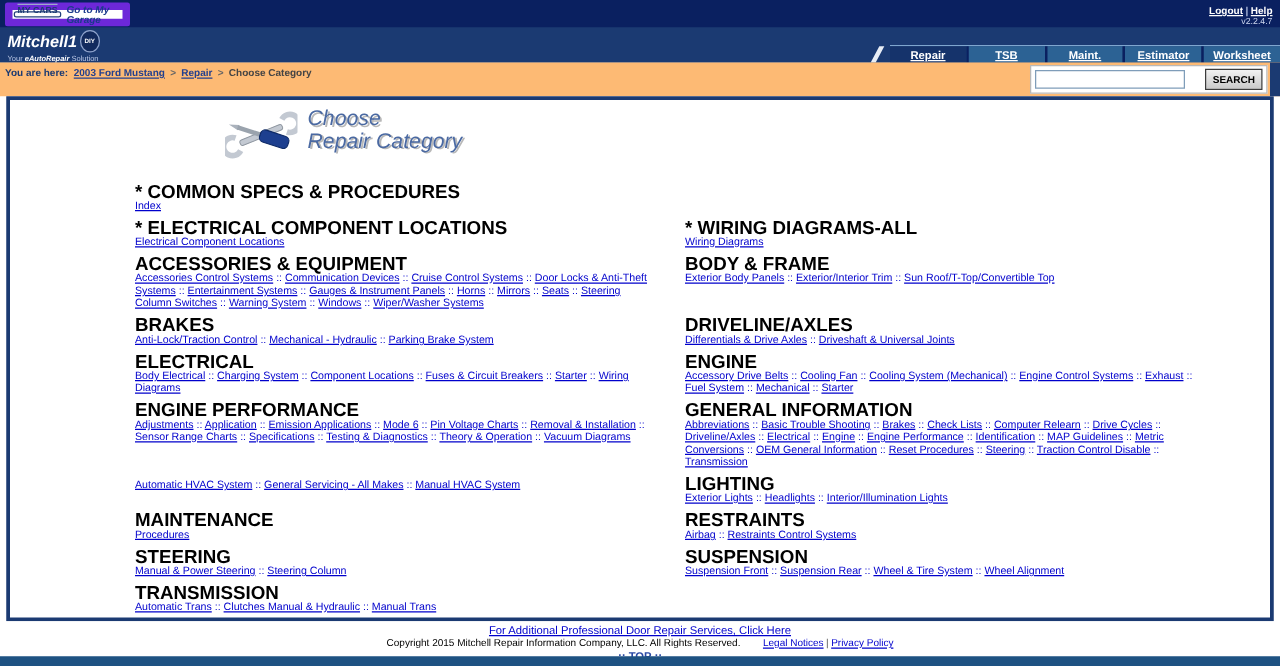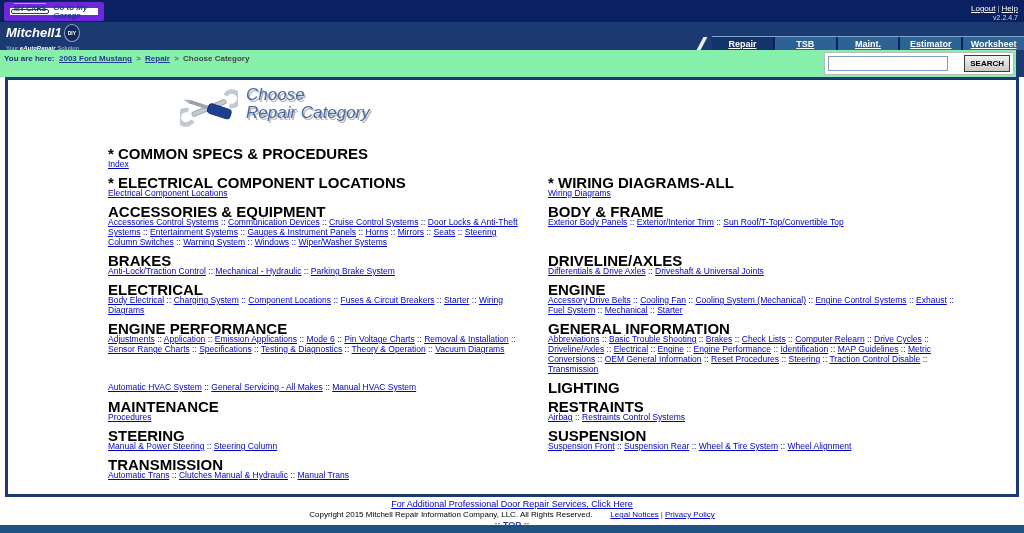--- a/index.html
+++ b/index.html
@@ -15,21 +15,21 @@
   .topstrip { position: absolute; top: 0; left: 0; right: 0; height: 22px; background: var(--navy-dark); }
   .mycars {
     position: absolute; top: 2px; left: 4px; height: 19px; background: #fff;
     border: 6px solid #6d28d9; border-radius: 2px; display: flex; align-items: stretch;
     padding: 1px 3px 1px 1px; gap: 4px; cursor: pointer;
   }
   .plate { border: 1px solid #23407c; border-radius: 2px; padding: 0 2px; display: flex; flex-direction: column; justify-content: flex-end; background: #fdfdfd; }
   .plate-top { height: 3px; border-bottom: 1px solid #9aaac8; margin-top: 1px; }
   .plate-label { font-size: 7px; font-weight: bold; color: #1b3a72; line-height: 9px; white-space: nowrap; }
   .garage-label { width: 42px; font-style: italic; font-weight: bold; color: #1b3a8c; font-size: 8px; line-height: 8px; align-self: center; }
-  .userlinks { position: absolute; top: 4px; right: 6px; color: #fff; font-size: 8px; font-weight: normal; padding-left: 30px; }
+  .userlinks { position: absolute; top: 4px; right: 6px; color: #fff; font-size: 8px; font-weight: bold; padding-left: 30px; }
   .userlinks a { color: #fff; text-decoration: underline; }
   .userlinks .pipe { color: #aebcdd; margin: 0 2px; text-decoration: none; }
   .version { position: absolute; top: 14px; right: 6px; color: #ccd6ee; font-size: 7px; }
 
   .brandstrip { position: absolute; top: 22px; left: 0; right: 0; height: 28px; background: var(--navy); }
   .logo { position: absolute; left: 6px; top: 2px; line-height: 12px; }
   .logo-text { color: #fff; font-weight: bold; font-style: italic; font-size: 13px; }
   .logo-badge {
     display: inline-block; background: #122a5e; border: 1px solid #8fa3cc; border-radius: 50%;
     color: #fff; font-size: 5px; font-weight: bold; padding: 2px 3px; vertical-align: middle; margin-left: 2px;
@@ -44,21 +44,21 @@
   .tab {
     flex: 1; background: var(--tab-blue); color: #fff; font-size: 9px; font-weight: bold;
     text-decoration: underline; display: flex; align-items: center; justify-content: center;
     border-left: 2px solid var(--navy-dark); cursor: pointer; white-space: nowrap;
   }
   .tab:first-child { border-left: none; }
   .tab.active { background: var(--tab-active); }
   .slash { position: absolute; right: 320px; bottom: 0; width: 4px; height: 13px; background: #e8edf5; transform: skewX(-28deg); }
 
   
-  .crumbstrip { position: absolute; top: 50px; left: 0; width: 1024px; height: 27px; background: #86efac; }
+  .crumbstrip { position: absolute; top: 50px; left: 0; width: 1024px; height: 27px; background: #fdba74; }
   .breadcrumb { position: absolute; left: 4px; top: 4px; font-size: 8px; font-weight: bold; color: #1b3a72; }
   .breadcrumb a { color: #23408f; text-decoration: underline; }
   .breadcrumb .bsep { color: #666; margin: 0 2px; }
   .breadcrumb .current { color: #444; }
   .searchbox {
     position: absolute; right: 10px; top: 2px; height: 23px; border: 1px solid #b9b9b9;
     background: #fff; display: flex; align-items: center; padding: 2px 3px; gap: 16px;
   }
   .search-input { width: 120px; height: 15px; border: 1px solid #7f9db9; font-size: 9px; padding: 1px 2px; font-family: "Liberation Sans", sans-serif; }
   .search-btn {
@@ -221,20 +221,21 @@
           <div class="cat-head">GENERAL INFORMATION</div>
           <div class="cat-links"><a class="catlink">Abbreviations</a><span class="sep"> :: </span><a class="catlink">Basic Trouble Shooting</a><span class="sep"> :: </span><a class="catlink">Brakes</a><span class="sep"> :: </span><a class="catlink">Check Lists</a><span class="sep"> :: </span><a class="catlink">Computer Relearn</a><span class="sep"> :: </span><a class="catlink">Drive Cycles</a><span class="sep"> :: </span><a class="catlink">Driveline/Axles</a><span class="sep"> :: </span><a class="catlink">Electrical</a><span class="sep"> :: </span><a class="catlink">Engine</a><span class="sep"> :: </span><a class="catlink">Engine Performance</a><span class="sep"> :: </span><a class="catlink">Identification</a><span class="sep"> :: </span><a class="catlink">MAP Guidelines</a><span class="sep"> :: </span><a class="catlink">Metric Conversions</a><span class="sep"> :: </span><a class="catlink">OEM General Information</a><span class="sep"> :: </span><a class="catlink">Reset Procedures</a><span class="sep"> :: </span><a class="catlink">Steering</a><span class="sep"> :: </span><a class="catlink">Traction Control Disable</a><span class="sep"> :: </span><a class="catlink">Transmission</a></div>
         </div>
       </div>
       <div class="cat-row">
         <div class="cat-cell">
           <div class="cat-links"><a class="catlink">Automatic HVAC System</a><span class="sep"> :: </span><a class="catlink">General Servicing - All Makes</a><span class="sep"> :: </span><a class="catlink">Manual HVAC System</a></div>
         </div>
         <div class="cat-cell">
           <div class="cat-head">LIGHTING</div>
+          <div class="cat-links"><a class="catlink">Exterior Lights</a><span class="sep"> :: </span><a class="catlink">Headlights</a><span class="sep"> :: </span><a class="catlink">Interior/Illumination Lights</a></div>
         </div>
       </div>
       <div class="cat-row">
         <div class="cat-cell">
           <div class="cat-head">MAINTENANCE</div>
           <div class="cat-links"><a class="catlink">Procedures</a></div>
         </div>
         <div class="cat-cell">
           <div class="cat-head">RESTRAINTS</div>
           <div class="cat-links"><a class="catlink">Airbag</a><span class="sep"> :: </span><a class="catlink">Restraints Control Systems</a></div>

